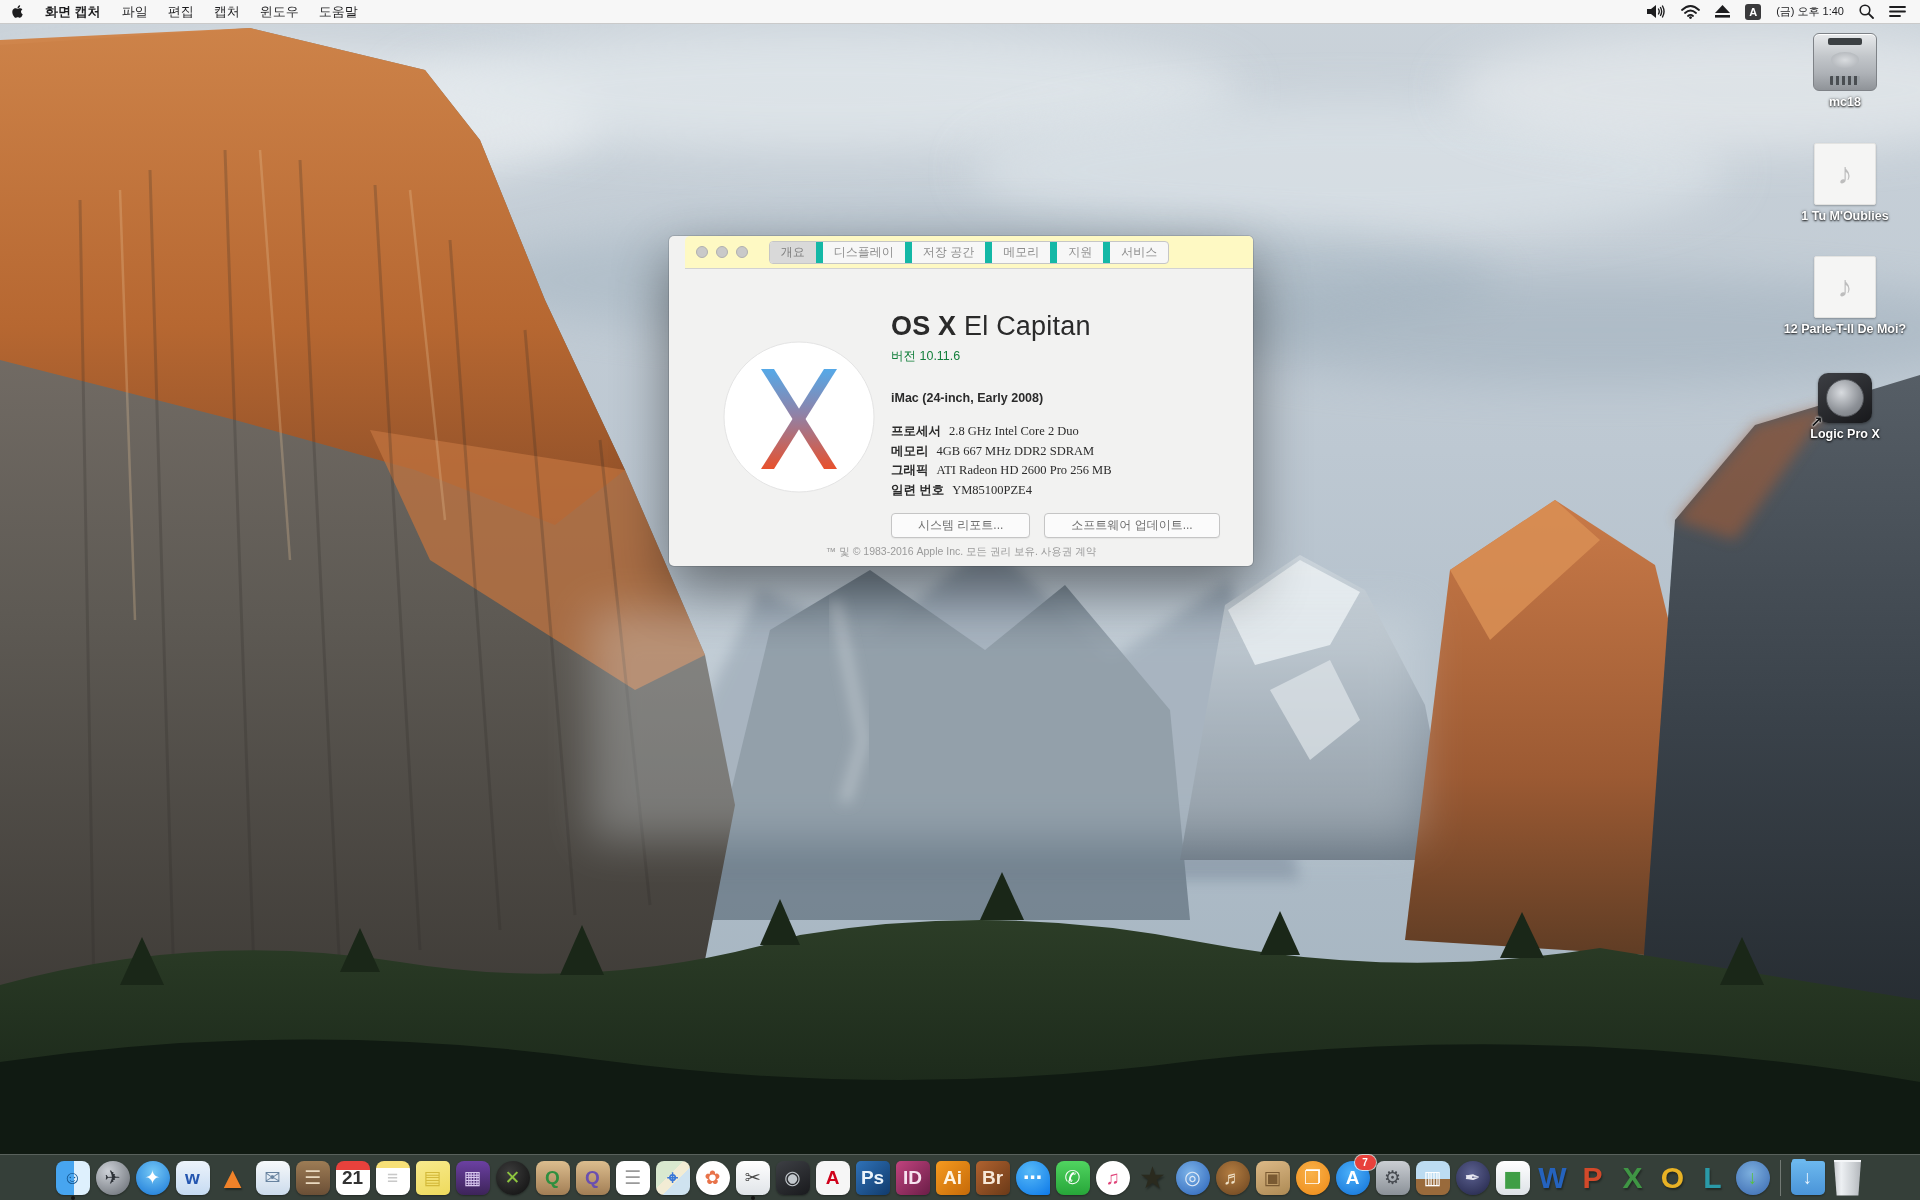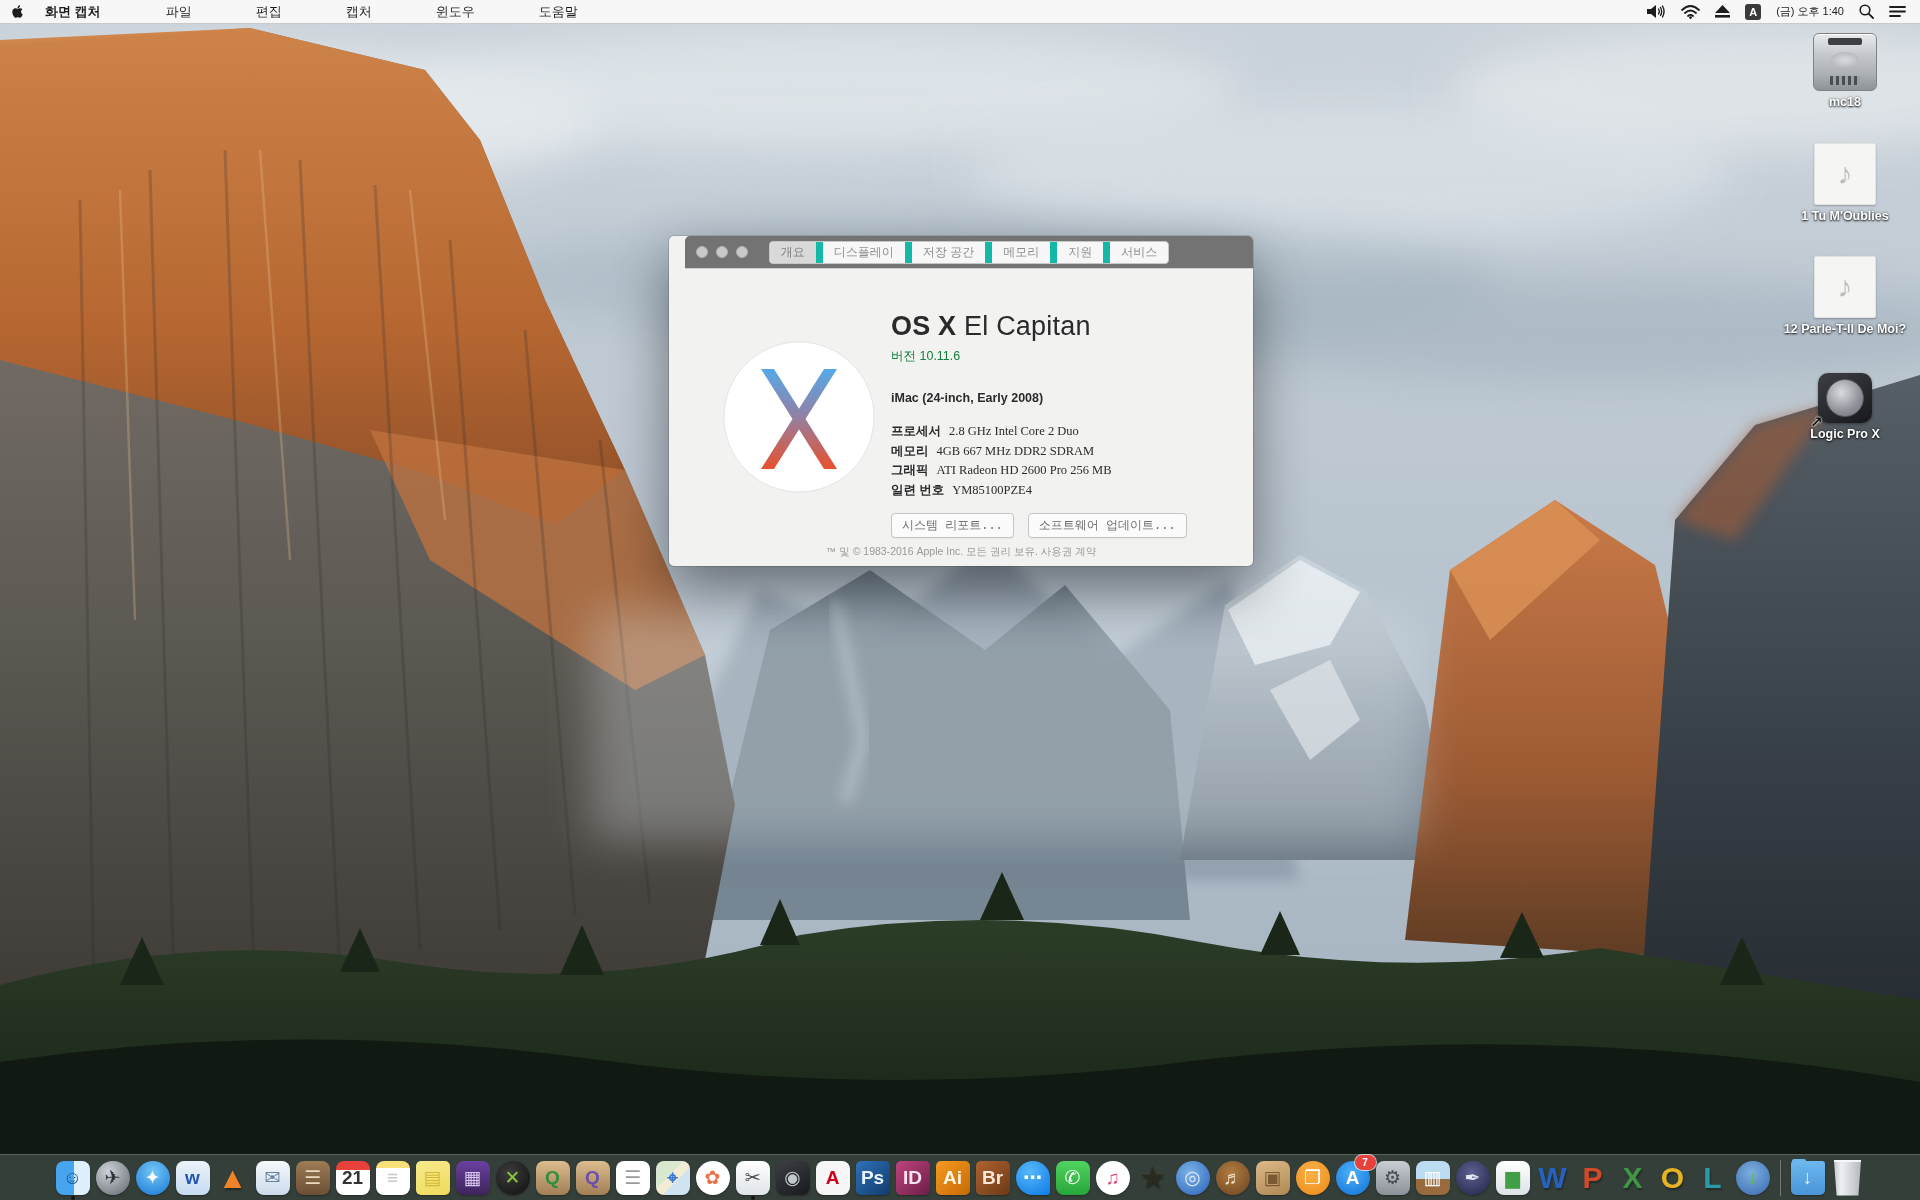--- a/index.html
+++ b/index.html
@@ -38,41 +38,41 @@
   .logic-icon{width:54px;height:50px;border-radius:10px;background:linear-gradient(150deg,#3d3f44,#17181b);
     display:flex;align-items:center;justify-content:center;box-shadow:0 1px 3px rgba(0,0,0,.4);}
   .logic-icon .disc{width:36px;height:36px;border-radius:50%;
     background:radial-gradient(circle at 40% 35%,#d8dbdf,#8d9197 60%,#6f7379);border:1px solid #55585d;}
   .alias-arrow{position:absolute;left:-8px;bottom:-8px;font-size:15px;font-weight:900;color:#111;
     text-shadow:0 0 2px #fff,0 0 2px #fff;}
 
   
   .window{position:absolute;left:669px;top:236px;width:584px;height:330px;border-radius:5px;
     background:#f2f2f1;box-shadow:0 22px 55px rgba(0,0,0,.45),0 0 0 1px rgba(0,0,0,.12);z-index:20;}
-  .win-header{position:relative;height:32px;background:#737373;border-bottom:1px solid #d2d2d2;
+  .win-header{position:relative;height:32px;background:#fef9c3;border-bottom:1px solid #d2d2d2;
     border-radius:5px 5px 0 0;display:flex;align-items:center;margin-left:16px;}
   .lights{position:absolute;left:11px;top:0;bottom:0;display:flex;align-items:center;gap:8px;}
   .light{width:12px;height:12px;border-radius:50%;background:#c9c9c9;border:1px solid #b0b0b0;box-sizing:border-box;cursor:pointer;}
   .segbar{margin:0 auto;display:flex;border:1px solid #c6c6c6;border-radius:4px;overflow:hidden;background:#f7f7f7;height:21px;}
   .seg{padding:0 11px;font-size:12px;line-height:21px;color:#8d8d8d;border-left:7px solid #14b8a6;cursor:pointer;white-space:nowrap;}
   .seg:first-child{border-left:none;}
   .seg.sel{background:#d9d9d9;color:#7e7e7e;}
   .win-body{position:relative;height:297px;}
   .osx-logo{position:absolute;left:54px;top:72px;width:152px;height:152px;}
   .about-info{position:absolute;left:222px;top:42px;width:340px;color:#2b2b2b;}
   .about-title{font-size:27px;letter-spacing:.2px;color:#2a2a2a;}
   .about-title .strong{font-weight:700;}
   .about-version{margin-top:6px;font-size:12.5px;color:#15803d;}
   .about-model{margin-top:26px;font-size:12.5px;font-weight:700;}
   .spec-rows{margin-top:17px;font-family:Liberation Serif, serif;}
   .spec-row{font-size:12.5px;line-height:19.5px;}
   .spec-label{font-weight:700;margin-right:8px;}
   .about-buttons{margin-top:13px;display:flex;gap:14px;}
-  .mac-btn{font-family:Liberation Mono, monospace;font-size:12px;color:#6f6f6f;background:#fbfbfb;border:1px solid #c5c5c5;
-    border-radius:4px;padding:3px 10px;cursor:pointer;box-shadow:0 1px 1px rgba(0,0,0,.05);}
+  .mac-btn{font-family:Liberation Sans, sans-serif;font-size:12px;color:#6f6f6f;background:#fbfbfb;border:1px solid #c5c5c5;
+    border-radius:4px;padding:3px 26px;cursor:pointer;box-shadow:0 1px 1px rgba(0,0,0,.05);}
   .copyright{position:absolute;left:0;right:0;bottom:7px;text-align:center;font-size:10.5px;color:#9a9a9a;}
 
   
   .dock{position:absolute;left:0;right:0;bottom:0;height:45px;z-index:40;
     background:rgba(62,72,67,.8);border-top:1px solid rgba(255,255,255,.18);
     display:flex;align-items:center;justify-content:center;padding:0 8px;}
   .dock-item{position:relative;width:38px;height:40px;margin:0 1px;flex:0 0 auto;
     display:flex;align-items:center;justify-content:center;cursor:pointer;}
   .ic{width:34px;height:34px;display:flex;align-items:center;justify-content:center;
     font-size:19px;font-weight:700;line-height:1;box-shadow:0 1px 2px rgba(0,0,0,.35);}
@@ -197,21 +197,21 @@
     </g>
     <path d="M0,1200 L0,1062 Q300,1018 600,1060 Q900,1100 1200,1060 Q1560,1020 1920,1082 L1920,1200 Z" fill="#101a12"></path>
   </svg>
 
   <div class="menubar">
     <span class="apple-menu">
       <svg viewBox="0 0 170 170">
           <path d="M150.37 130.25c-2.45 5.66-5.35 10.87-8.71 15.66-4.58 6.53-8.33 11.05-11.22 13.56-4.48 4.12-9.28 6.23-14.42 6.35-3.69 0-8.14-1.05-13.32-3.18-5.2-2.12-9.97-3.17-14.34-3.17-4.58 0-9.49 1.05-14.75 3.17-5.26 2.13-9.5 3.24-12.74 3.35-4.93.21-9.84-1.96-14.75-6.52-3.13-2.73-7.05-7.41-11.73-14.04-5.03-7.08-9.17-15.29-12.41-24.65-3.47-10.11-5.21-19.9-5.21-29.38 0-10.86 2.35-20.22 7.04-28.07 3.69-6.3 8.61-11.28 14.76-14.93s12.79-5.51 19.95-5.63c3.91 0 9.05 1.21 15.43 3.59 6.36 2.39 10.45 3.6 12.24 3.6 1.34 0 5.88-1.42 13.57-4.24 7.28-2.62 13.42-3.7 18.44-3.28 13.63 1.1 23.87 6.47 30.68 16.15-12.19 7.39-18.22 17.73-18.1 31 .11 10.34 3.86 18.94 11.23 25.77 3.34 3.17 7.07 5.62 11.22 7.36-.9 2.61-1.85 5.11-2.86 7.51zM119.11 7.24c0 8.1-2.96 15.67-8.86 22.67-7.12 8.32-15.73 13.13-25.07 12.38a25.22 25.22 0 0 1-.19-3.07c0-7.78 3.39-16.1 9.4-22.91 3-3.45 6.82-6.31 11.45-8.6 4.62-2.25 8.99-3.5 13.1-3.74.12 1.08.17 2.17.17 3.27z"></path>
         </svg>
     </span>
-    <span id="menu-left" style="display:flex;gap:44px;">
+    <span id="menu-left" style="display:flex;">
         <span class="menu-item bold">화면 캡처</span>
         <span class="menu-item">파일</span>
         <span class="menu-item">편집</span>
         <span class="menu-item">캡처</span>
         <span class="menu-item">윈도우</span>
         <span class="menu-item">도움말</span>
       </span>
 
     <div class="status">
       <svg width="19" height="15" viewBox="0 0 19 15">

